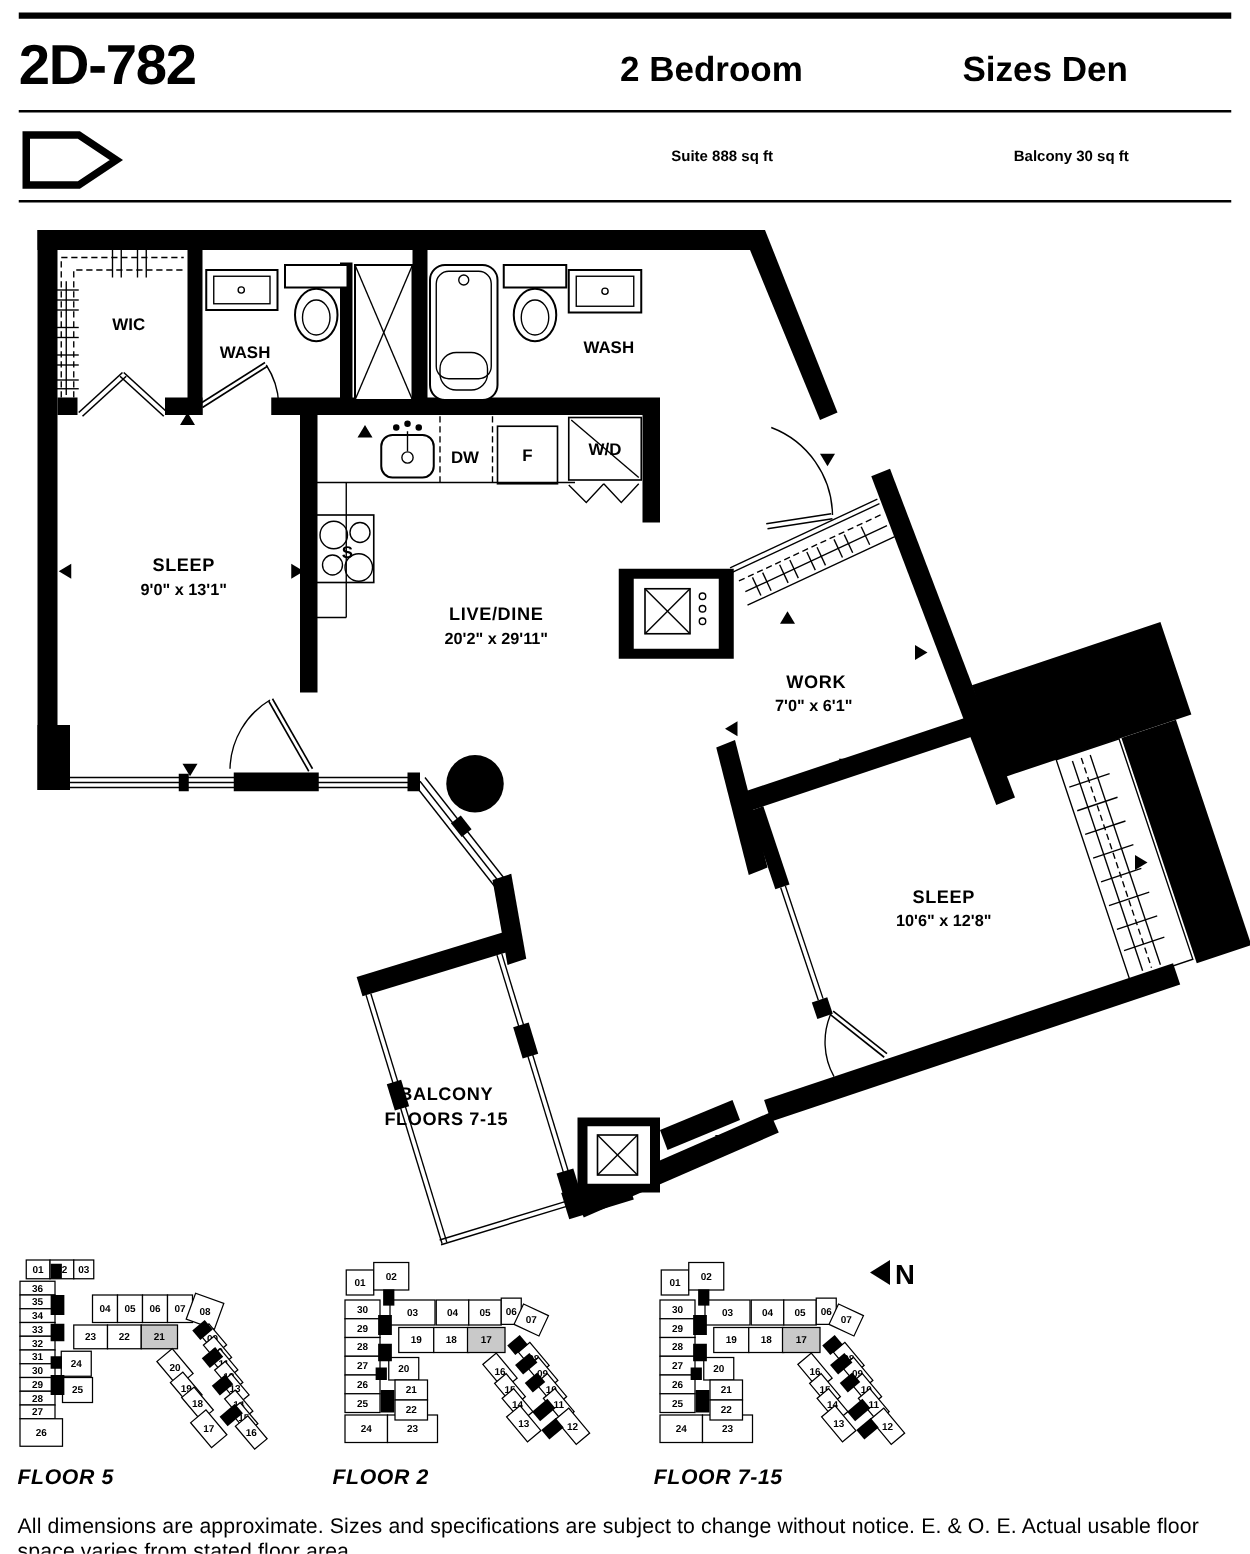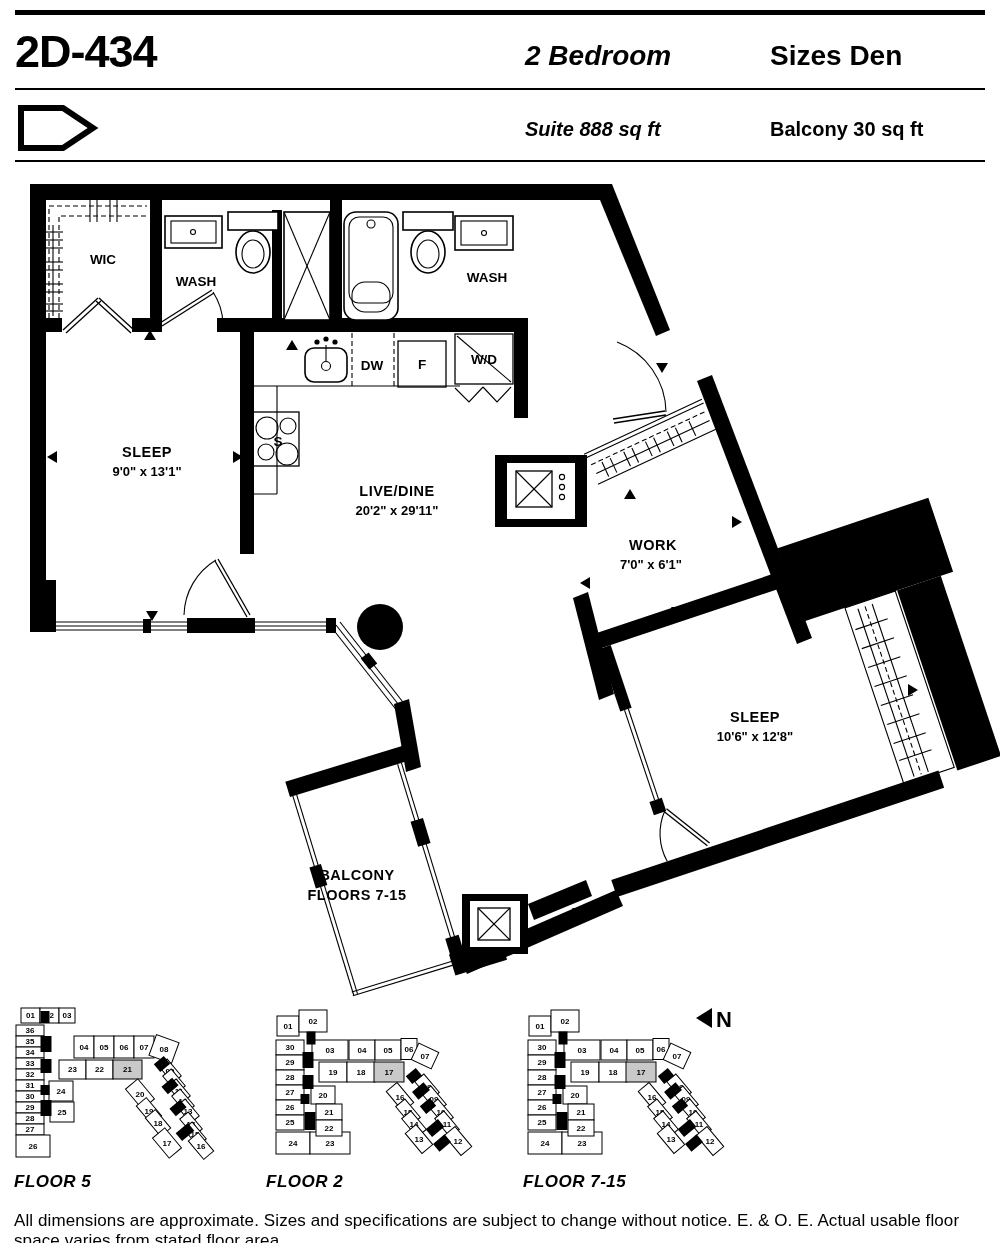--- a/index.html
+++ b/index.html
@@ -1,41 +1,41 @@
 <!DOCTYPE html>
 <html><head>
 <meta charset="utf-8">
 <style>
   html,body{margin:0;padding:0;background:#fff;}
   body{width:1000px;height:1243px;position:relative;font-family:"Liberation Sans",sans-serif;color:#000;}
   .abs{position:absolute;}
   .rule{position:absolute;left:15px;width:970px;background:#000;}
   #title{left:15px;top:26px;font-size:45px;font-weight:bold;letter-spacing:-1px;}
   .h1col{top:40px;font-size:28px;font-weight:bold;}
-  .h2col{top:118px;font-size:20px;font-weight:bold;}
-  .colA{left:525px;font-style:italic;} .colB{left:770px;}
+  .h2col{top:118px;font-size:12px;font-weight:bold;margin-left:41px;}
+  .colA{left:496px;} .colB{left:770px;}
   .kplabel{position:absolute;top:1172px;font-size:17px;font-weight:bold;letter-spacing:.5px;font-style:italic;}
   #disclaimer{position:absolute;left:14px;top:1211px;font-size:17px;font-weight:normal;letter-spacing:.1px;}
   svg text{font-family:"Liberation Sans",sans-serif;font-weight:bold;fill:#000;}
   .rn{font-size:14.5px;letter-spacing:.5px;}
   .rd{font-size:13px;}
   .ap{font-size:13.5px;}
   .kpn{font-size:8px;}
   .thin{stroke:#000;stroke-width:1.3;fill:none;}
   .thin2{stroke:#000;stroke-width:1.1;fill:none;}
   .dash{stroke:#000;stroke-width:1.1;fill:none;stroke-dasharray:5 3;}
   .blk{fill:#000;stroke:none;}
   .fx{stroke:#000;stroke-width:1.6;fill:#fff;}
 </style>
 </head>
 <body>
 
 <div>
   <div class="rule" style="top:10px;height:5px;"></div>
-  <div class="abs" id="title">2D-434</div>
+  <div class="abs" id="title">2D-782</div>
   <div class="abs h1col colA">2 Bedroom</div>
   <div class="abs h1col colB">Sizes Den</div>
   <div class="rule" style="top:88px;height:2px;"></div>
   <svg class="abs" style="left:17px;top:104px;" width="82" height="48" viewBox="0 0 82 48">
     <polygon points="4,4 46,4 76,24 46,44 4,44" fill="#fff" stroke="#000" stroke-width="6"></polygon>
   </svg>
   <div class="abs h2col colA">Suite 888 sq ft</div>
   <div class="abs h2col colB">Balcony 30 sq ft</div>
   <div class="rule" style="top:160px;height:2px;"></div>
 </div>

